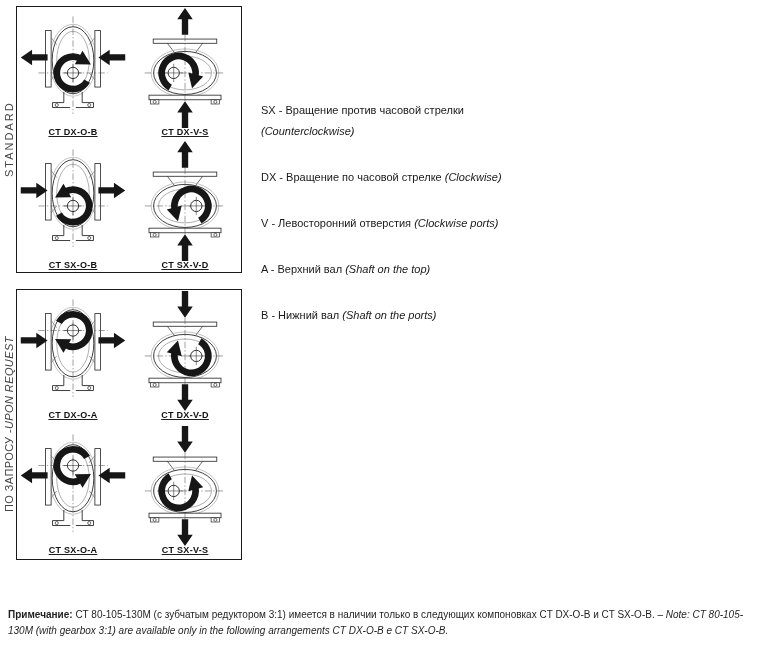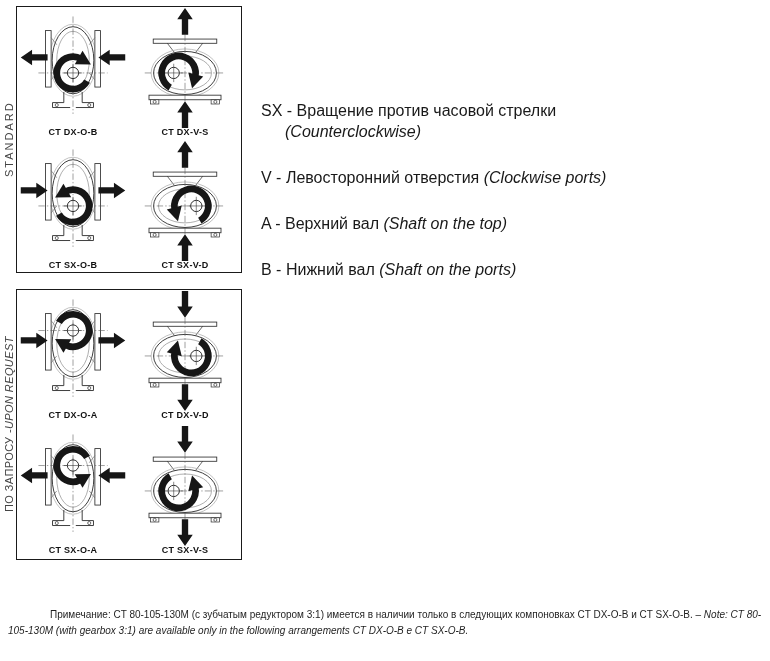--- a/index.html
+++ b/index.html
@@ -23,38 +23,38 @@
   #panel-standard .side-label { letter-spacing:2px; }
   #panel-request  .side-label { letter-spacing:0.4px; }
   .side-label .it { font-style:italic; }
 
   .pump-grid {
     display:grid; grid-template-columns:1fr 1fr;
     width:100%; height:100%;
   }
   .pump-cell {
     display:flex; flex-direction:column; align-items:center;
-    justify-content:flex-start; padding-top:1px; margin:0; min-height:0;
+    justify-content:flex-start; padding-top:1px; margin:0; min-height:0;text-decoration:underline;
   }
   .pump-cell svg { display:block; }
   .pump-caption {
     font-size:9px; font-weight:bold; color:#111111;
     letter-spacing:0.3px; margin-top:-1px; text-align:center;
   }
 
   .legend { position:absolute; left:261px; top:100px; width:500px; color:#191919; }
-  .legend-item { font-size:16px; line-height:21px; margin-bottom:25px; }
+  .legend-item { font-size:11px; line-height:21px; margin-bottom:25px; }
   .legend-item em { font-style:italic; }
-  .legend-item:first-child em { display:block;margin-left:24px; } 
+  .legend-item:first-child em { display:block; } 
 
   .note {
     position:absolute; left:8px; top:607px; width:758px; margin:0;
     font-size:10px; line-height:1.55; color:#1f1f1f;
   }
-  .note strong { font-weight:normal;margin-left:42px; }
+  .note strong { font-weight:bold; }
   .note em { font-style:italic; }
 </style>
 </head>
 <body>
 
 <div>
 
   <section class="panel" id="panel-standard">
     <div class="side-label">
         <span>STANDARD</span>
@@ -292,20 +292,21 @@
             <polygon points="79.5,0.0 79.5,22.0 86.0,22.0 75.0,38.0 64.0,22.0 70.5,22.0 70.5,0.0" fill="#161616"></polygon>
             <polygon points="79.5,132.0 79.5,154.0 86.0,154.0 75.0,170.0 64.0,154.0 70.5,154.0 70.5,132.0" fill="#161616"></polygon>
           </svg>
           <figcaption class="pump-caption">CT SX-V-S</figcaption>
         </figure>
       </div>
   </section>
 
   <div class="legend">
       <div class="legend-item"><span>SX - Вращение против часовой стрелки </span><em>(Counterclockwise)</em></div>
+      <div class="legend-item"><span>DX - Вращение по часовой стрелке </span><em>(Clockwise)</em></div>
       <div class="legend-item"><span>V - Левосторонний отверстия </span><em>(Clockwise ports)</em></div>
       <div class="legend-item"><span>A - Верхний вал </span><em>(Shaft on the top)</em></div>
       <div class="legend-item"><span>B - Нижний вал </span><em>(Shaft on the ports)</em></div>
     </div>
 
   <p class="note"><strong>Примечание:</strong><span> CT 80-105-130M (с зубчатым редуктором 3:1) имеется в наличии только в следующих компоновках CT DX-O-B и CT SX-O-B.</span><em> – Note: CT 80-105-130M (with gearbox 3:1) are available only in the following arrangements CT DX-O-B e CT SX-O-B.</em></p>
 
 </div>
 
 </body></html>

